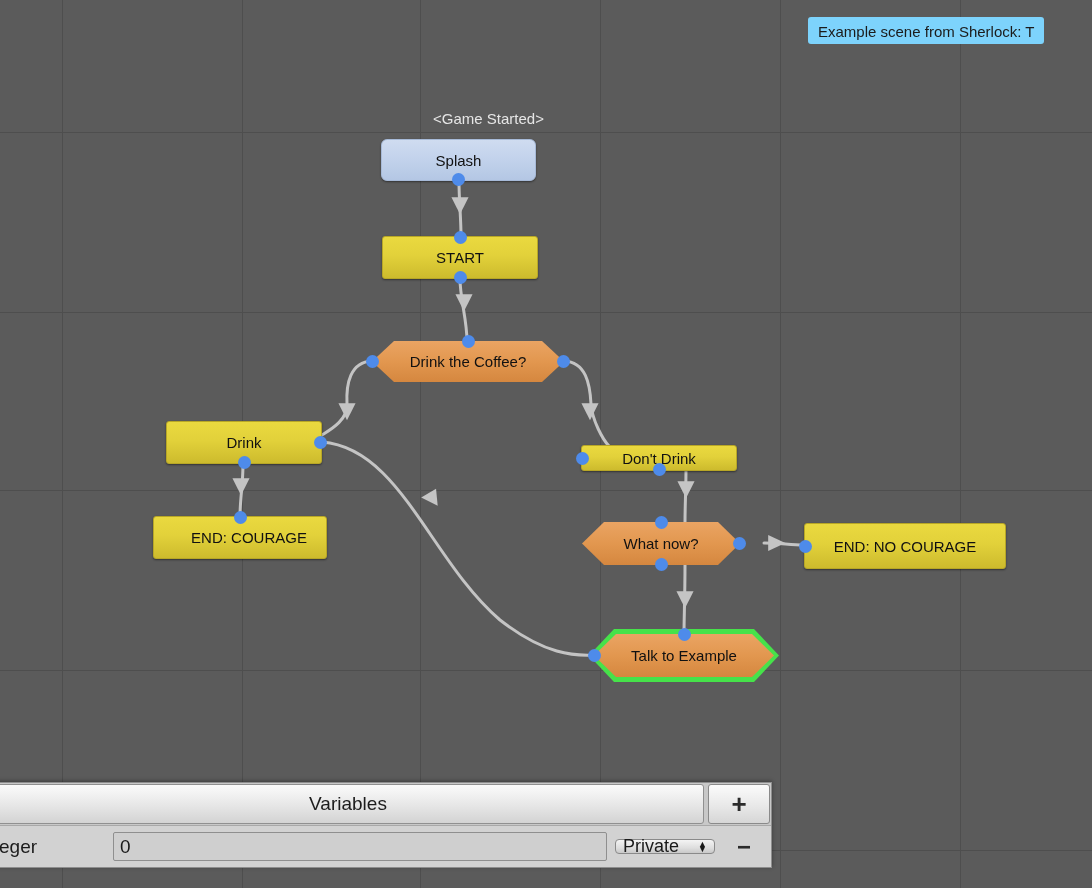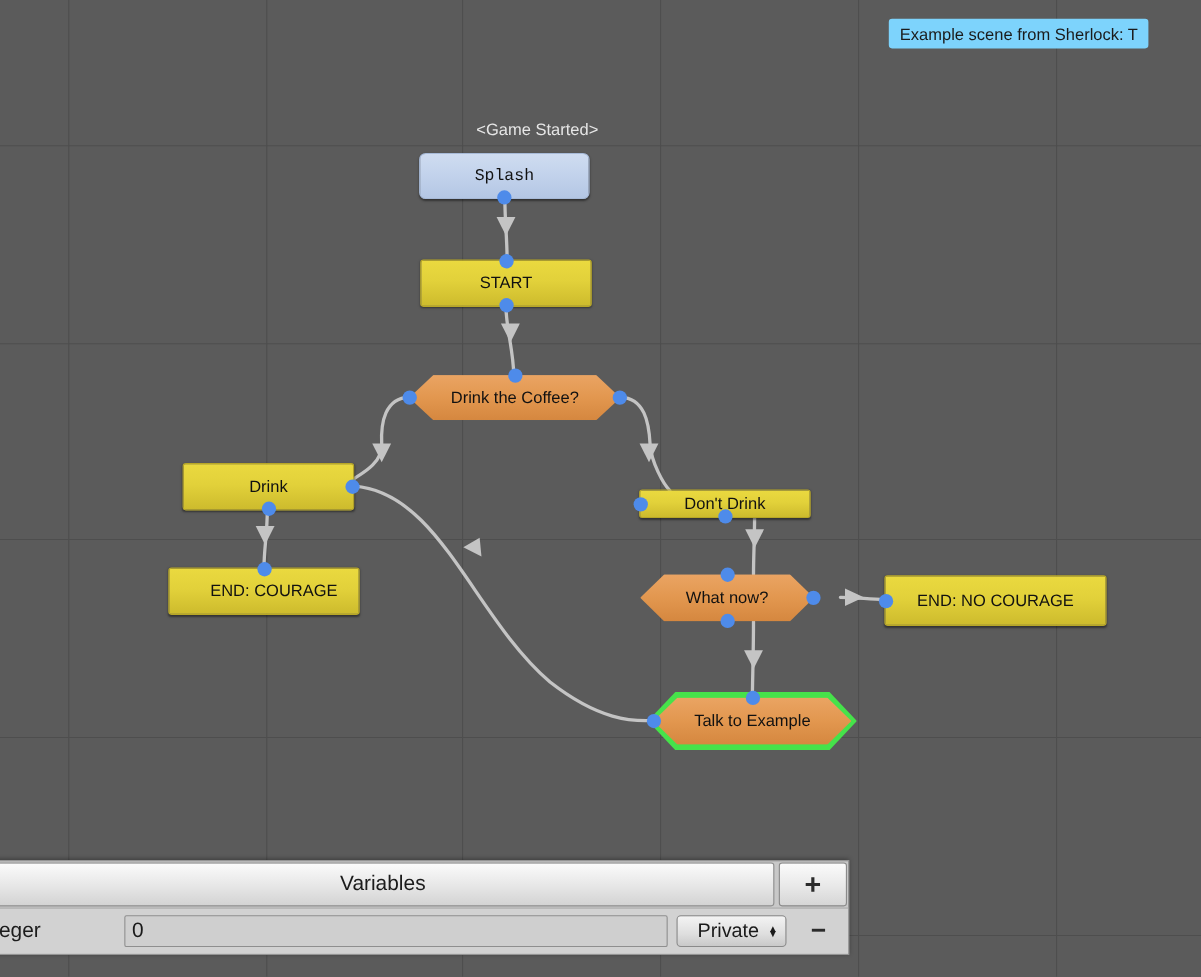--- a/index.html
+++ b/index.html
@@ -160,26 +160,26 @@
     border-radius:2px;
     display:flex; align-items:center;
     padding:0 6px;
     font-size:19px;
     color:#1a1a1a;
     overflow:hidden;
   }
   .var-name { width:184px; }
   .var-value { flex:1; }
   .var-scope {
-    height:29px;
+    height:15px;
     min-width:100px;
     background:linear-gradient(to bottom,#f4f4f4 0%,#dedede 60%,#c9c9c9 100%);
     border:1px solid #8a8a8a;
     border-radius:4px;
-    display:flex; align-items:center; justify-content:flex-end;
+    display:flex; align-items:center; justify-content:space-between;
     padding:0 7px;
     font-size:18px;
     color:#1a1a1a;
     cursor:pointer;
     gap:8px;
   }
   .updown { display:flex; flex-direction:column; line-height:5px; font-size:9px; }
   .var-remove {
     width:42px;
     display:flex; align-items:center; justify-content:center;
@@ -224,21 +224,21 @@
       <polygon points="-8.8,-7.92 8.25,0 -8.8,7.92" transform="translate(777,543)" fill="#c4c4c4"></polygon>
       <path d="M 685,565 C 685,595 684,620 684,634" fill="none" stroke="#c4c4c4" stroke-width="3" stroke-linecap="round"></path>
       <polygon points="0,-8.8 8.58,-8.8 0,8.25 -8.58,-8.8" transform="translate(685,600)" fill="#c4c4c4"></polygon>
     </svg>
 
   <div class="caption" style="left: 395px; top: 110px;">
     <span>&lt;Game Started&gt;</span>
   </div>
 
   <div id="nodes">
-      <div class="node rect blue" style="left: 381px; top: 139px; width: 155px; height: 42px; font-family: Liberation Mono, monospace;">
+      <div class="node rect blue" style="left: 381px; top: 139px; width: 155px; height: 42px;">
         <span class="label">Splash</span>
         <div class="port bottom"></div>
       </div>
       <div class="node rect yellow" style="left: 382px; top: 236px; width: 156px; height: 43px;">
         <span class="label">START</span>
         <div class="port top"></div>
         <div class="port bottom"></div>
       </div>
       <div class="node hex" style="left: 372px; top: 341px; width: 192px; height: 41px;">
         <div class="hexbody"></div>

